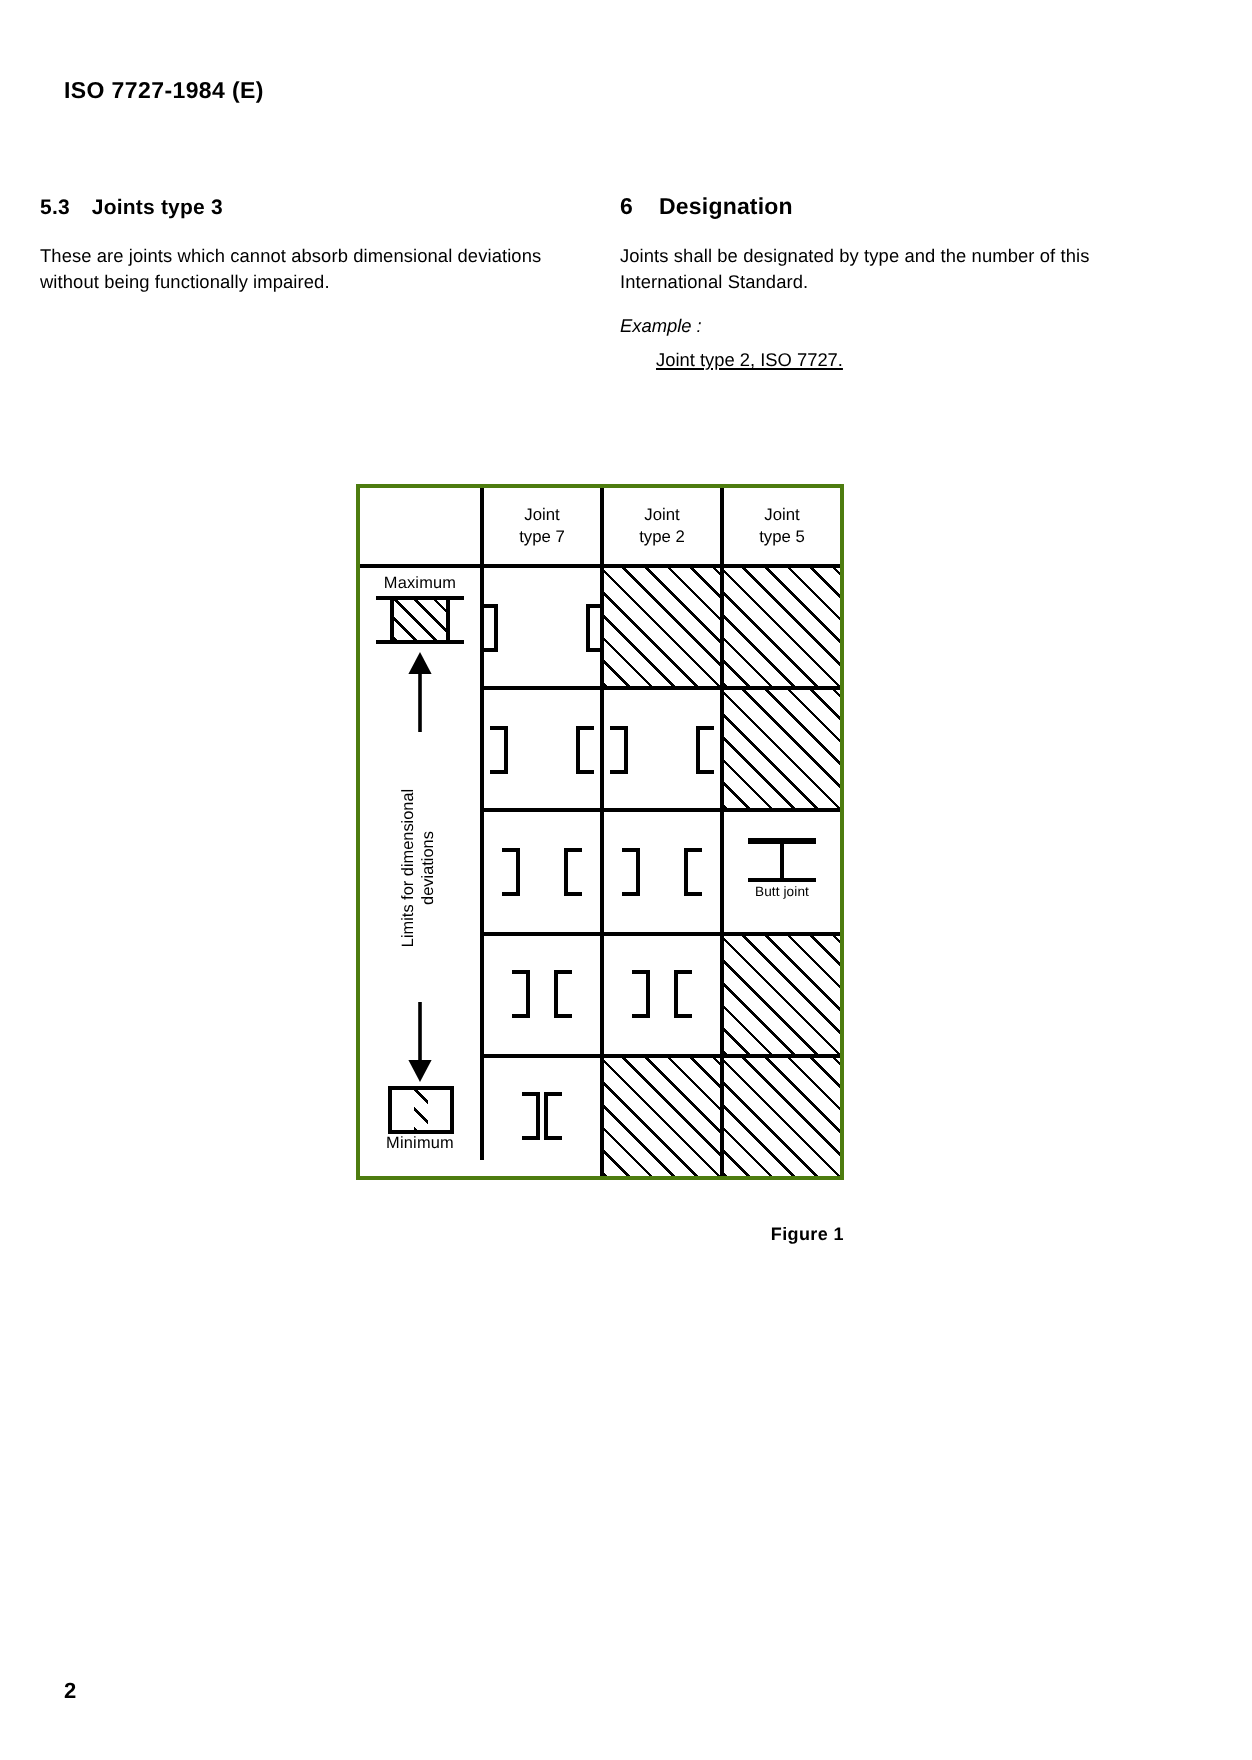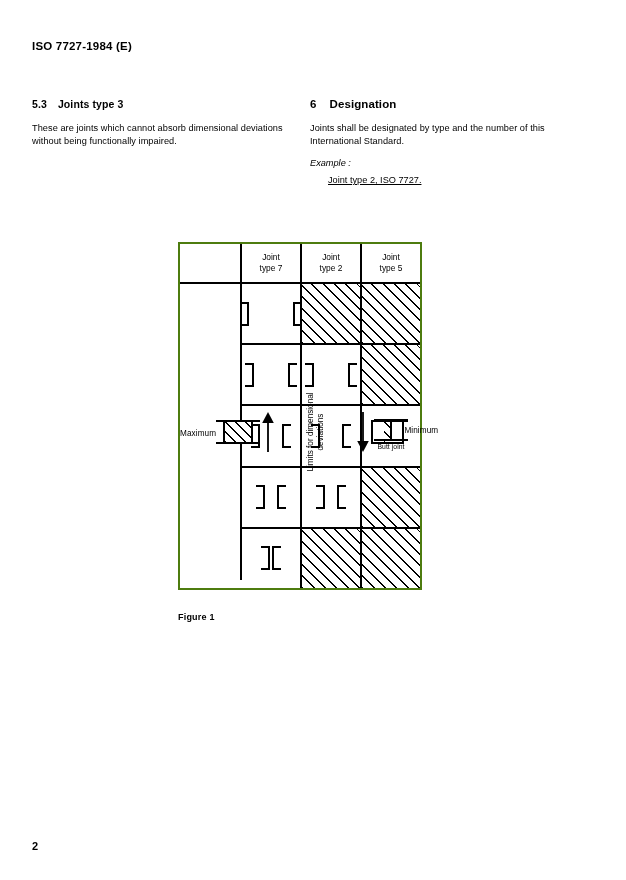--- a/index.html
+++ b/index.html
@@ -32,21 +32,21 @@
     font-weight: bold;
     letter-spacing: 0.2px;
   }
 
   
   .col {
     position: absolute;
     top: 98px;
     width: 272px;
   }
-  .col-left  { left: 32px; }
+  .col-left  { left: 20px; }
   .col-right { left: 310px; }
 
   .clause-head {
     font-size: 10.5px;
     font-weight: bold;
     margin: 0 0 12px 0;
     letter-spacing: 0.1px;
   }
   .clause-head .num {
     display: inline-block;
@@ -117,21 +117,21 @@
   }
 
   .label-col {
     box-sizing: border-box;
     width: 62px;
     flex: 0 0 62px;
     border-right: 2px solid #000;
     position: relative;
     height: 296px;
     display: flex;
-    flex-direction: row;
+    flex-direction: column;
     align-items: center;
     background: #fff;
   }
   .label-col .cap {
     font-size: 8.2px;
     text-align: center;
     letter-spacing: 0.1px;
   }
   .cap-max { margin-top: 3px; }
   .cap-min { margin-bottom: 4px; }
@@ -275,21 +275,21 @@
     width: 13px;
     height: 24px;
     box-sizing: border-box;
     border: 2.4px solid #000;
   }
   .min-glyph .flange.l { border-left: none; }
   .min-glyph .flange.r { border-right: none; }
 
   .fig-caption {
     margin-top: 22px;
-    text-align: left;
+    text-align: right;
     font-size: 9px;
     font-weight: bold;
     letter-spacing: 0.2px;
   }
 
   .page-number {
     position: absolute;
     left: 32px;
     top: 840px;
     font-size: 11px;

